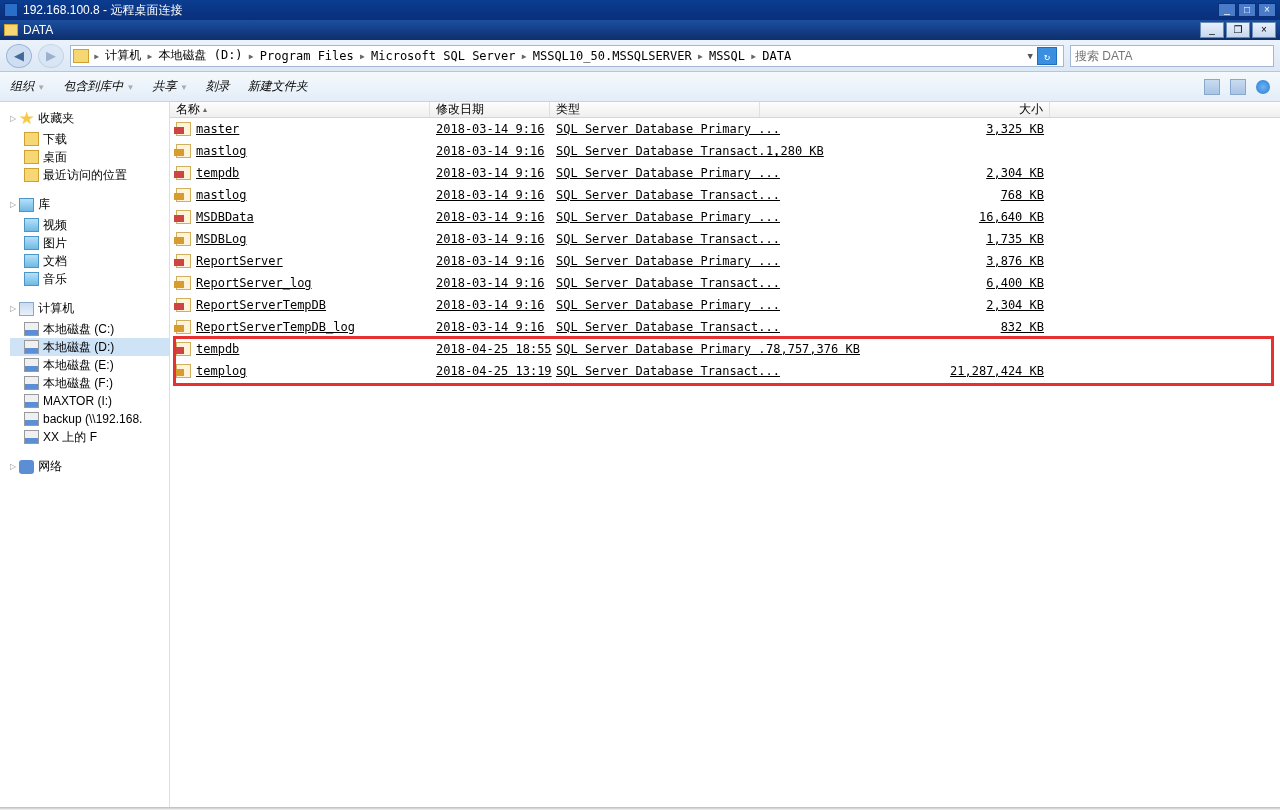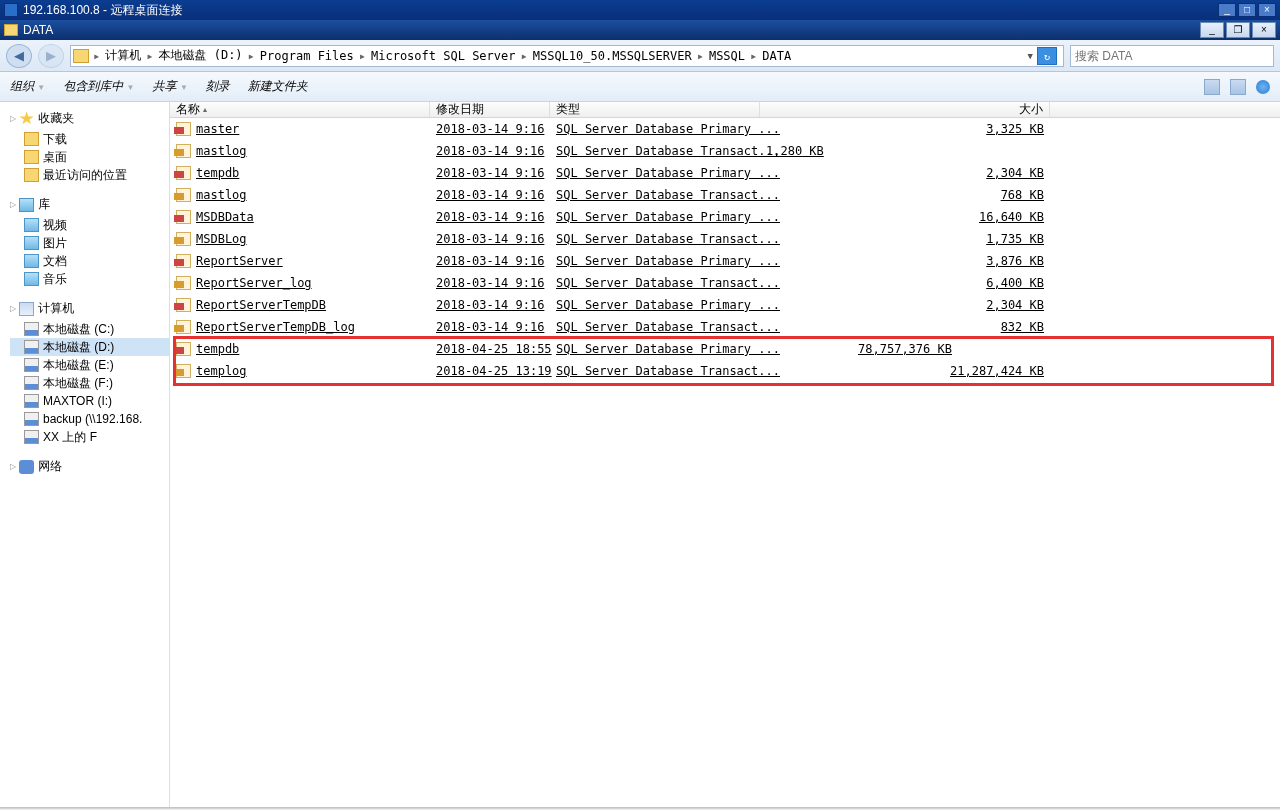--- a/index.html
+++ b/index.html
@@ -331,21 +331,21 @@
           <div class="col col-type">SQL Server Database Transact...</div>
           <div class="col col-size" style="text-align:right">832 KB</div>
         </div>
         <div class="fl-row">
           <div class="col col-name">
             <span class="file-icon mdf"></span>
             <span>tempdb</span>
           </div>
           <div class="col col-date">2018-04-25 18:55</div>
           <div class="col col-type">SQL Server Database Primary ...</div>
-          <div class="col col-size" style="text-align:center">78,757,376 KB</div>
+          <div class="col col-size" style="text-align:left">78,757,376 KB</div>
         </div>
         <div class="fl-row">
           <div class="col col-name">
             <span class="file-icon ldf"></span>
             <span>templog</span>
           </div>
           <div class="col col-date">2018-04-25 13:19</div>
           <div class="col col-type">SQL Server Database Transact...</div>
           <div class="col col-size" style="text-align:right">21,287,424 KB</div>
         </div>

